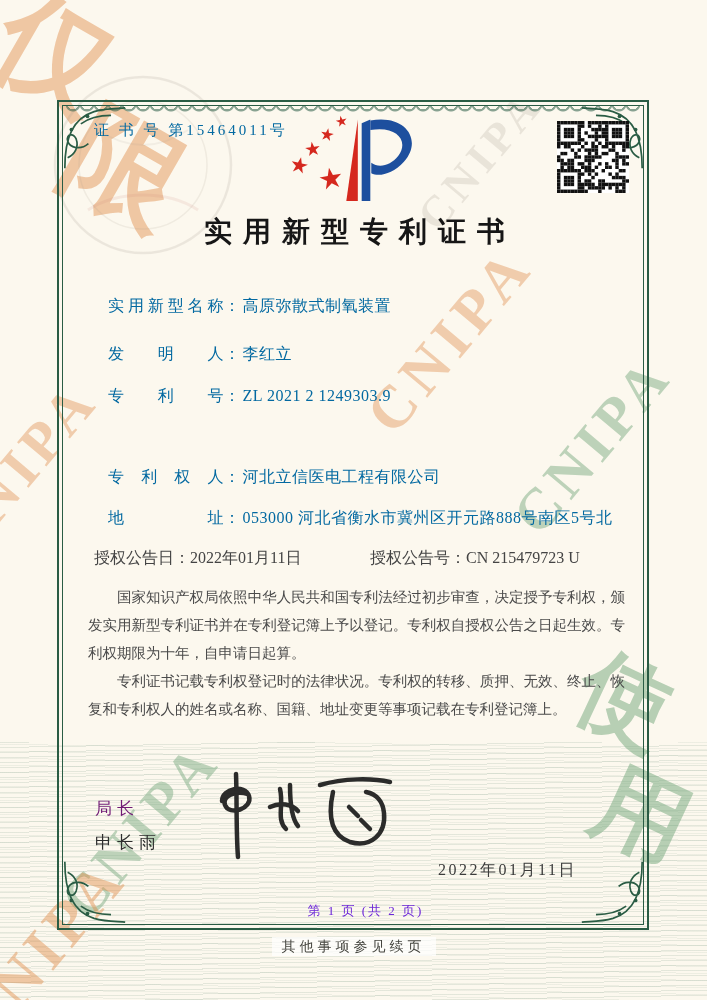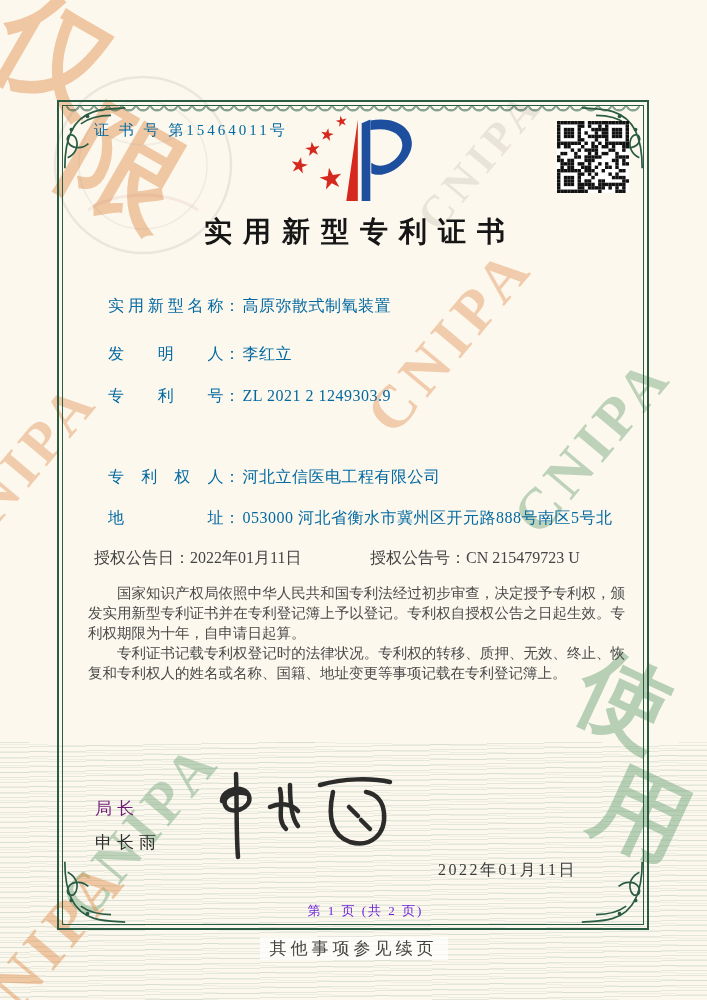--- a/index.html
+++ b/index.html
@@ -38,31 +38,31 @@
   .certno{position:absolute;left:94px;top:121px;font-size:15px;letter-spacing:3px;color:#0369a1;}
   .logo{position:absolute;left:286px;top:108px;width:136px;height:96px;}
   .qr{position:absolute;left:557px;top:121px;width:72px;height:72px;line-height:0;}
   .title{position:absolute;left:1px;top:213px;width:100%;text-align:center;font-size:28px;
     font-weight:bold;color:#161616;letter-spacing:11px;text-indent:11px;font-family:Liberation Serif, serif;}
   .frow{position:absolute;left:108px;width:530px;font-size:16px;letter-spacing:.5px;color:#0369a1;}
   .flabel{display:inline-block;width:116px;text-align:justify;text-align-last:justify;vertical-align:top;}
   .fvalue{margin-left:2px;}
   .grantrow{position:absolute;left:94px;top:548px;width:540px;font-size:16px;color:#444;}
   .grant-no{position:absolute;left:276px;top:0;}
-  .paras{position:absolute;left:88px;top:583px;width:537px;font-size:14.5px;line-height:20px;
+  .paras{position:absolute;left:88px;top:583px;width:537px;font-size:14.5px;line-height:28px;
     color:#4a4a4a;text-align:justify;}
   .paras p{margin:0;text-indent:2em;}
   .director{position:absolute;left:95px;top:797px;font-size:17px;letter-spacing:5px;color:#701a75;}
   .director-name{position:absolute;left:95px;top:831px;font-size:17px;letter-spacing:5px;color:#2e2e2e;}
   .sig{position:absolute;left:192px;top:763px;width:230px;height:108px;}
   .issue-date{position:absolute;left:438px;top:860px;font-size:16px;letter-spacing:2.5px;color:#3c3c3c;}
   .pageinfo{position:absolute;left:12px;top:902px;width:100%;text-align:center;font-size:13px;
     letter-spacing:2px;color:#6d28d9;}
   .footnote{position:absolute;left:0;top:937px;width:100%;text-align:center;}
-  .footnote span{background:rgba(255,255,255,.72);padding:2px 10px;font-size:17px;
+  .footnote span{background:rgba(255,255,255,.72);padding:2px 10px;font-size:14px;
     letter-spacing:4px;color:#45453f;}
 </style>
 </head>
 <body>
 
 <div class="page">
 
   <div class="waves"></div>
 
   <div class="wm-layer">

